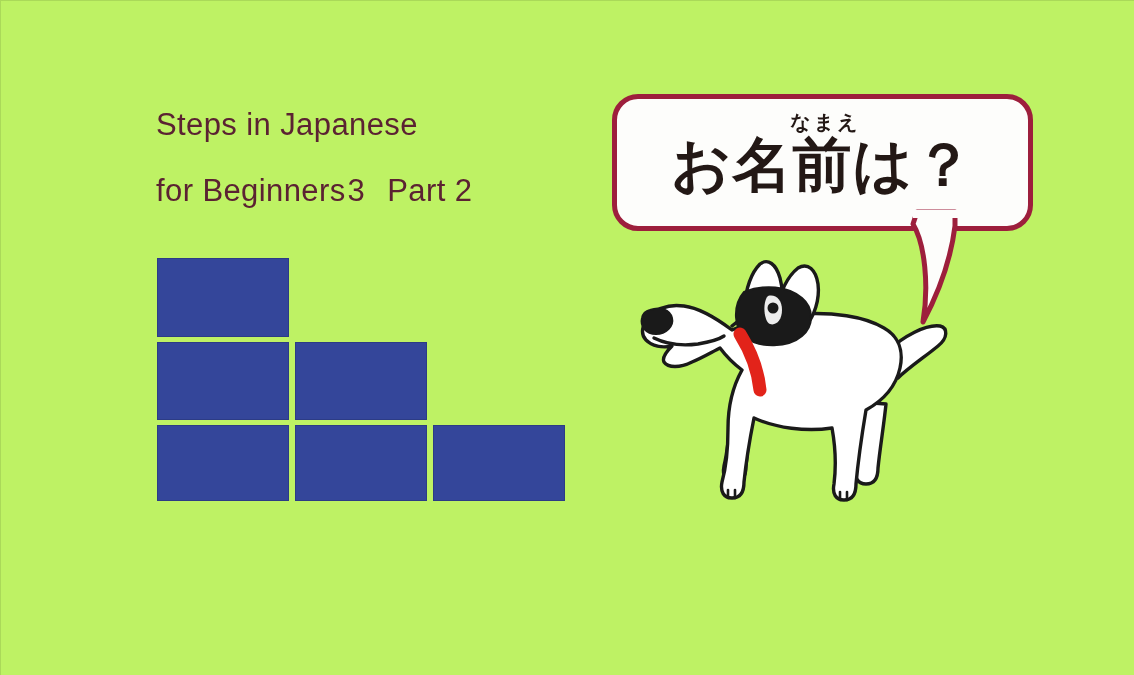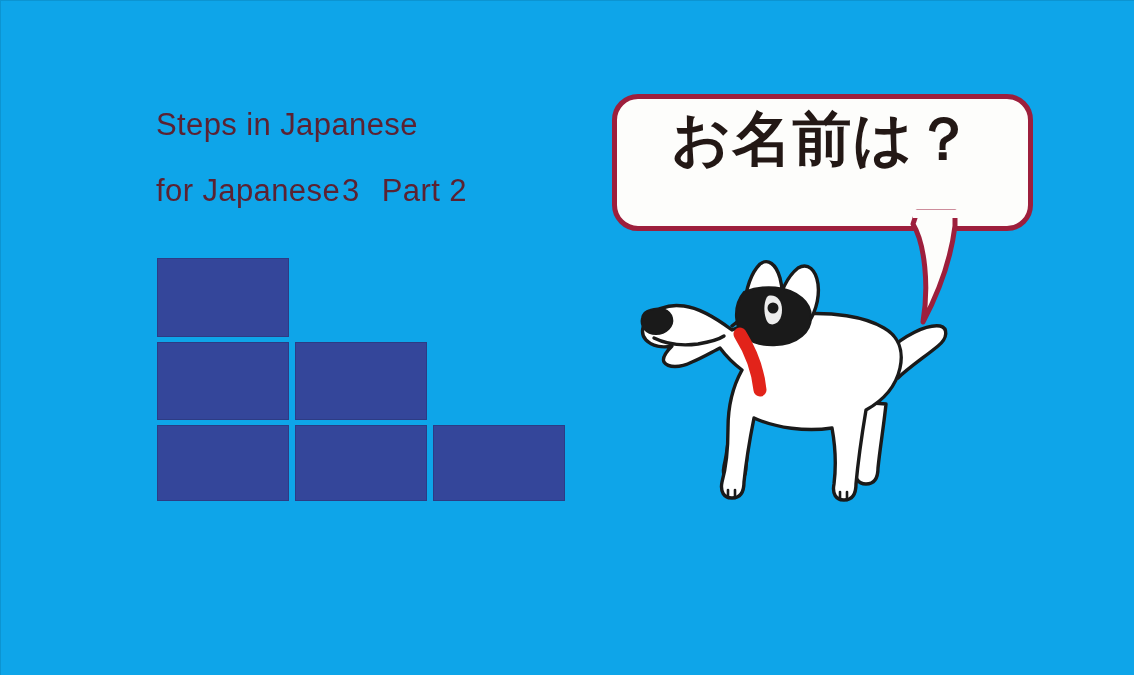--- a/index.html
+++ b/index.html
@@ -97,40 +97,41 @@
     position: absolute;
     left: 636px;
     top: 252px;
     width: 340px;
     height: 260px;
   }
 </style>
 </head>
 <body>
 
-<div id="stage" style="background: #0ea5e9; width: 1134px; height: 675px;">
+<div id="stage" style="background: #bef264; width: 1134px; height: 675px;">
 
   <div id="title-block" style="color: rgb(91, 34, 50);">
     <span class="title-line" id="title-line-1">Steps in Japanese</span>
     <span class="title-line" id="title-line-2">
-      <span>for Japanese</span><span class="vol-num">3</span><span class="part">Part 2</span>
+      <span>for Beginners</span><span class="vol-num">3</span><span class="part">Part 2</span>
     </span>
   </div>
 
   <div class="step-block" style="left: 157px; top: 258px; width: 132px; height: 79px; background: rgb(52, 70, 154); border-color: rgb(44, 60, 133);"></div>
 
   <div class="step-block" style="left: 157px; top: 342px; width: 132px; height: 78px; background: rgb(52, 70, 154); border-color: rgb(44, 60, 133);"></div>
   <div class="step-block" style="left: 295px; top: 342px; width: 132px; height: 78px; background: rgb(52, 70, 154); border-color: rgb(44, 60, 133);"></div>
 
   <div class="step-block" style="left: 157px; top: 425px; width: 132px; height: 76px; background: rgb(52, 70, 154); border-color: rgb(44, 60, 133);"></div>
   <div class="step-block" style="left: 295px; top: 425px; width: 132px; height: 76px; background: rgb(52, 70, 154); border-color: rgb(44, 60, 133);"></div>
   <div class="step-block" style="left: 433px; top: 425px; width: 132px; height: 76px; background: rgb(52, 70, 154); border-color: rgb(44, 60, 133);"></div>
 
   <div id="speech-bubble" style="background: rgb(253, 253, 251); border-color: rgb(157, 31, 60);">
     <div id="bubble-text-wrap">
+      <span id="bubble-furigana">なまえ</span>
       <span id="bubble-main">お名前は？</span>
     </div>
   </div>
 
   <svg id="bubble-tail" viewBox="0 0 120 120">
     <path d="M 62 2 L 100 2 L 100 16 C 96 48 84 82 68 112 C 74 76 70 34 58 14 Z" fill="#fdfdfb" stroke="#9d1f3c" stroke-width="5" stroke-linejoin="round" stroke-linecap="round"></path>
     <rect x="58" y="0" width="46" height="8" fill="#fdfdfb"></rect>
   </svg>
 
   <svg id="dog" viewBox="0 0 340 260">

